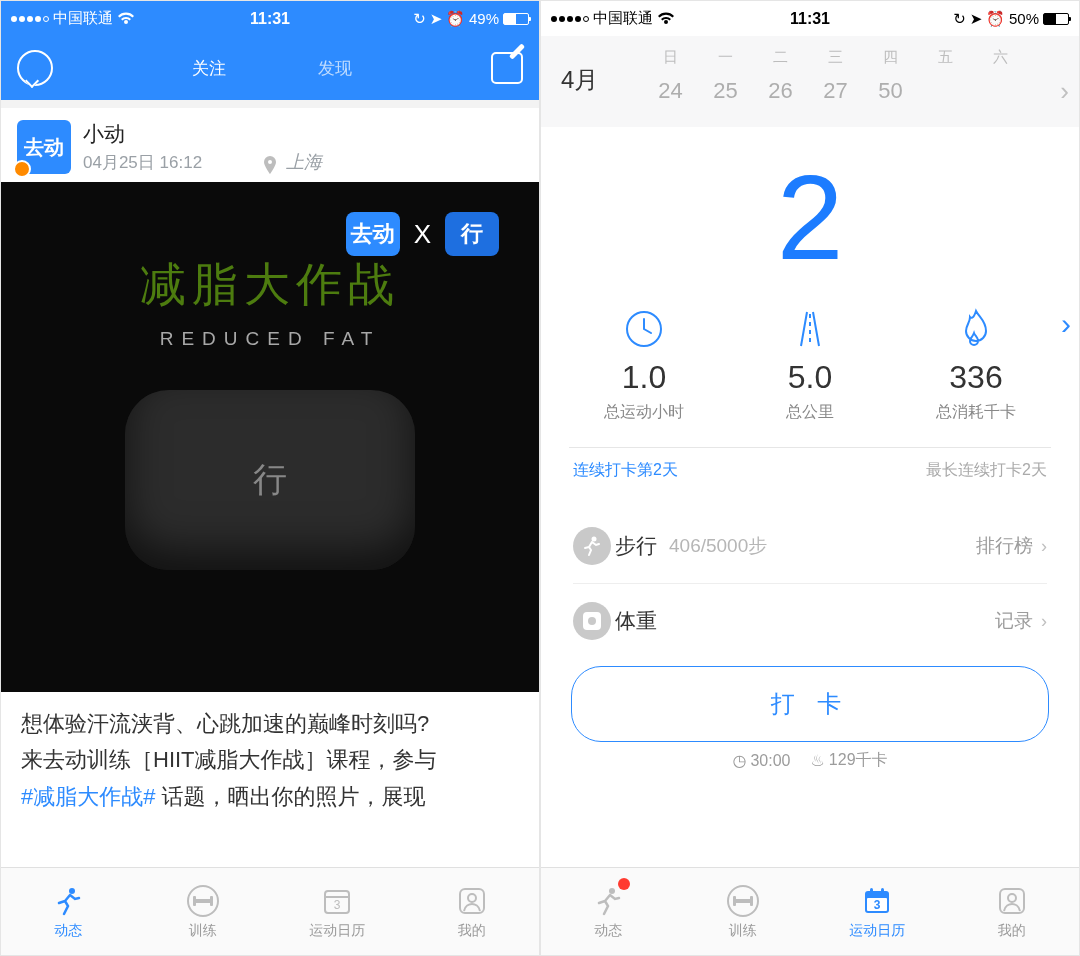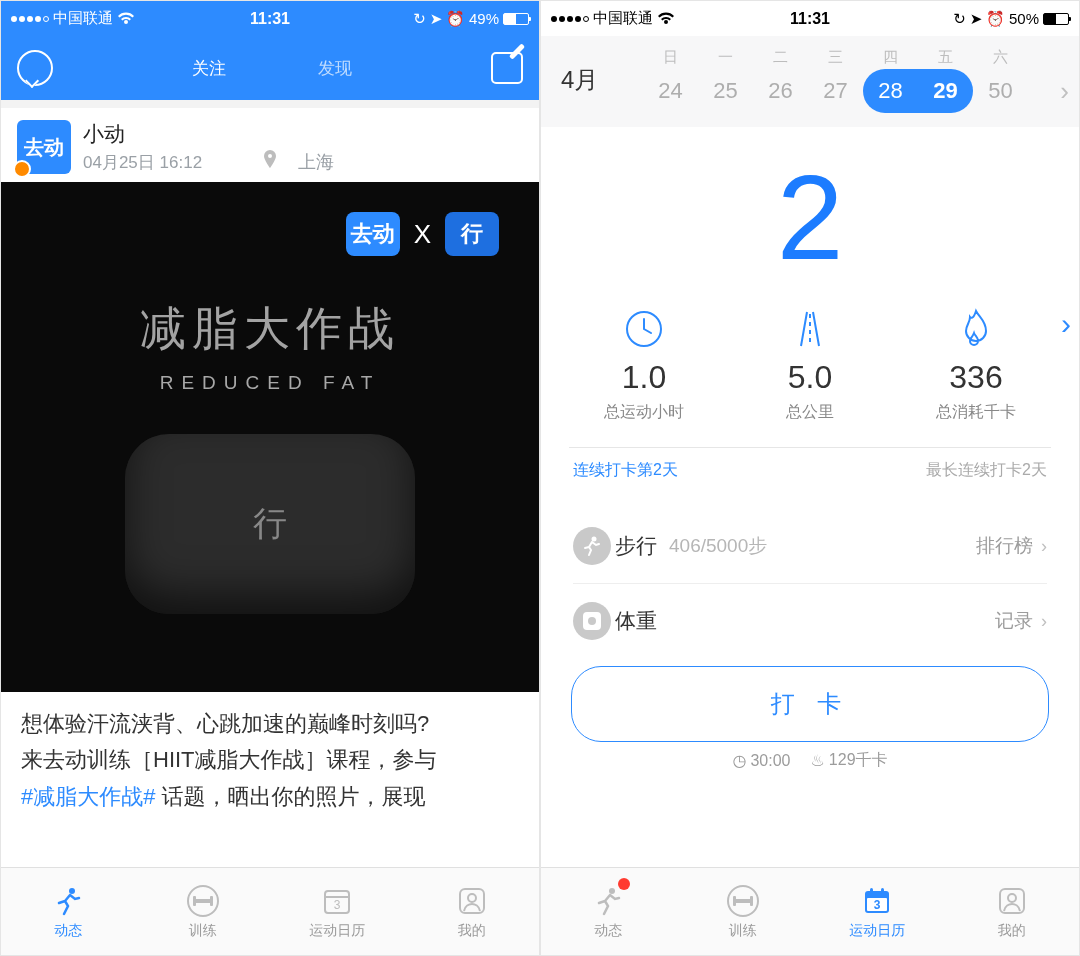--- a/index.html
+++ b/index.html
@@ -36,27 +36,27 @@
   
   .feed { flex: 1; overflow: hidden; background: #fff; }
   .feed-sep { height: 8px; background: #f3f3f3; }
   .feed-head { display: flex; align-items: center; padding: 12px 16px 8px; gap: 12px; }
   .avatar { width: 54px; height: 54px; background: #2d8bff; border-radius: 6px; display:flex; align-items:center; justify-content:center; color:#fff; font-size:20px; font-weight:600; position: relative;}
   .avatar-badge { position:absolute; bottom:-4px; left:-4px; width:18px; height:18px; background:#ff8a00; border-radius:50%; border:2px solid #fff;}
   .feed-meta { display:flex; flex-direction:column; }
   .feed-name { font-size: 21px; color:#222; }
   .feed-row2 { display:flex; align-items:center; gap: 20px; margin-top:2px;}
   .feed-time { color:#9aa0a6; font-size: 17px; }
-  .feed-loc { color:#9aa0a6; font-size: 18px; display:flex; align-items:flex-start; gap:20px; margin-left: 40px;}
+  .feed-loc { color:#9aa0a6; font-size: 18px; display:flex; align-items:flex-end; gap:8px; margin-left: 40px; font-style: italic;}
   .feed-image { width: 100%; height: 510px; background: #0a0a0a; display:flex; flex-direction:column; align-items:center; justify-content:flex-start; position:relative; }
   .brand-row { position:absolute; top:30px; right:40px; display:flex; align-items:center; gap:14px; color:#fff; font-size:26px; font-weight:500;}
   .brand-pill { width:54px; height:44px; border-radius:8px; display:flex; align-items:center; justify-content:center; color:#fff; font-size:22px; font-weight:600;}
   .brand-blue { background:#2d8bff; }
   .brand-blue2 { background:#1e6fe0; }
-  .hero-title { color:#a3a3a3; font-size:46px; font-weight:400; margin-top:116px; letter-spacing:6px;}
+  .hero-title { color:#4d7c0f; font-size:46px; font-weight:400; margin-top:72px; letter-spacing:6px;}
   .hero-sub { color:#a8a8a8; font-size:19px; letter-spacing:8px; margin-top:12px; }
   .device { width: 290px; height: 180px; background: #2c2c2c; border-radius: 44px; margin-top: 40px; display:flex; align-items:center; justify-content:center; box-shadow: inset 0 -20px 40px rgba(0,0,0,0.6);}
   .device-label { color:#888; font-size: 34px; font-weight:300;}
   .feed-text { padding: 14px 20px 0; font-size: 22px; color:#333; line-height: 1.65;}
   .feed-text .topic { color:#2d8bff; }
 
   
   .tabbar { height: 88px; border-top: 1px solid #e0e0e0; background: #fafafa; display:flex; }
   .tabitem { flex:1; display:flex; flex-direction:column; align-items:center; justify-content:center; gap:4px; color:#9b9b9b; font-size:14px; position:relative;}
   .tabitem.active { color:#2d8bff; }
@@ -275,24 +275,20 @@
         <div class="dow">三</div>
         <div class="dow">四</div>
         <div class="dow">五</div>
         <div class="dow">六</div>
       </div>
       <div class="days">
         <div class="day">24</div>
         <div class="day">25</div>
         <div class="day">26</div>
         <div class="day">27</div>
-        <div class="pill-group">
-          <div class="day">28</div>
-          <div class="day" style="font-weight:600;">29</div>
-        </div>
         <div class="day">50</div>
       </div>
       <div class="cal-chevron">›</div>
     </div>
 
     <div class="stats-main">
       <div class="big-number">2</div>
       <div class="arrow-right">›</div>
 
       <div class="stats-row">

